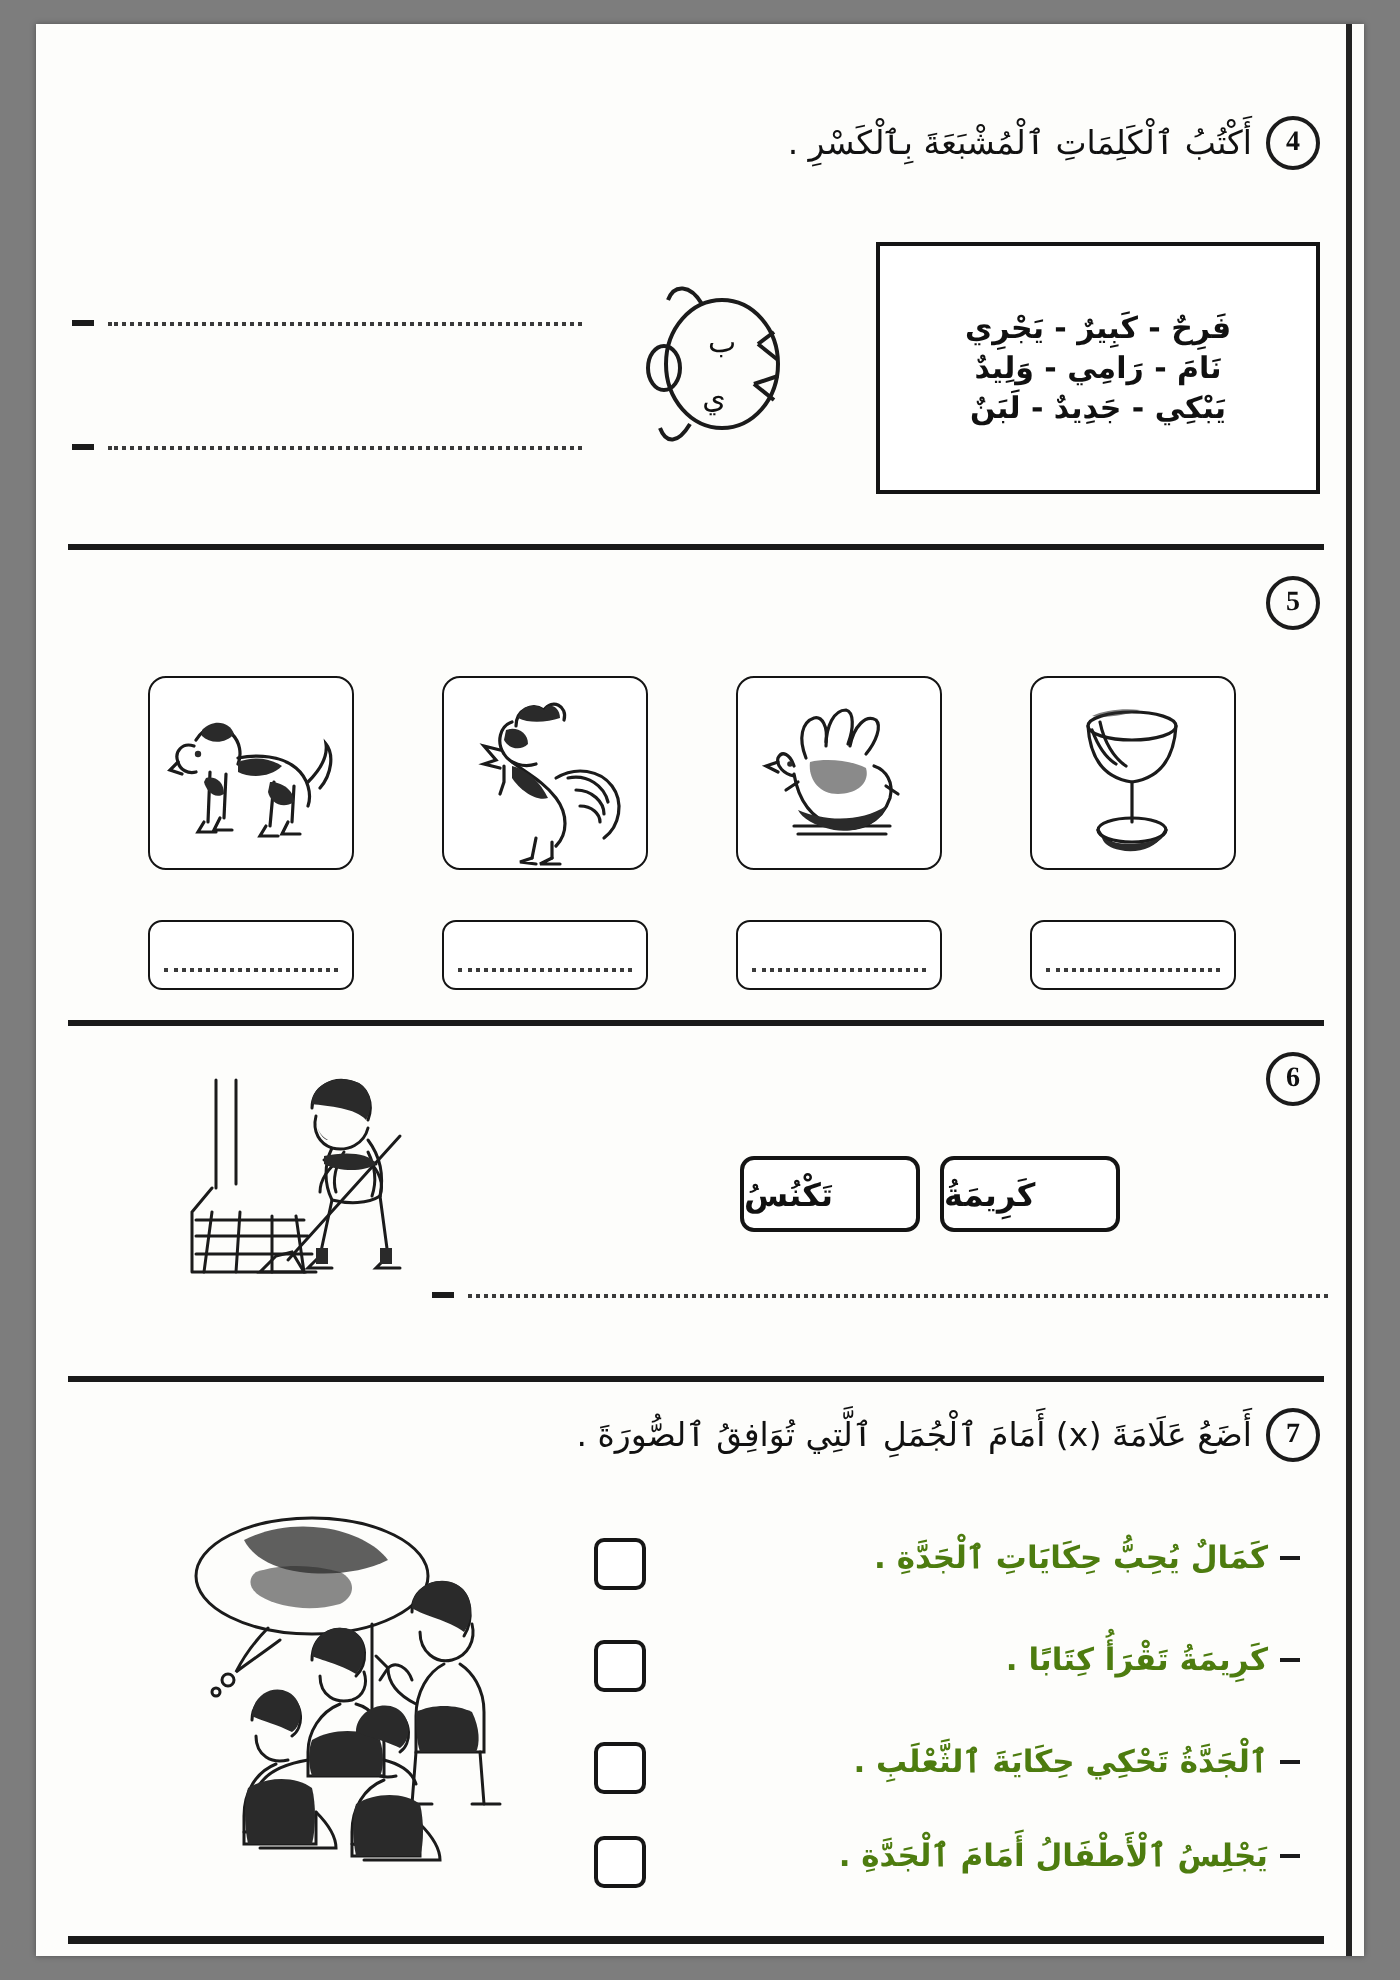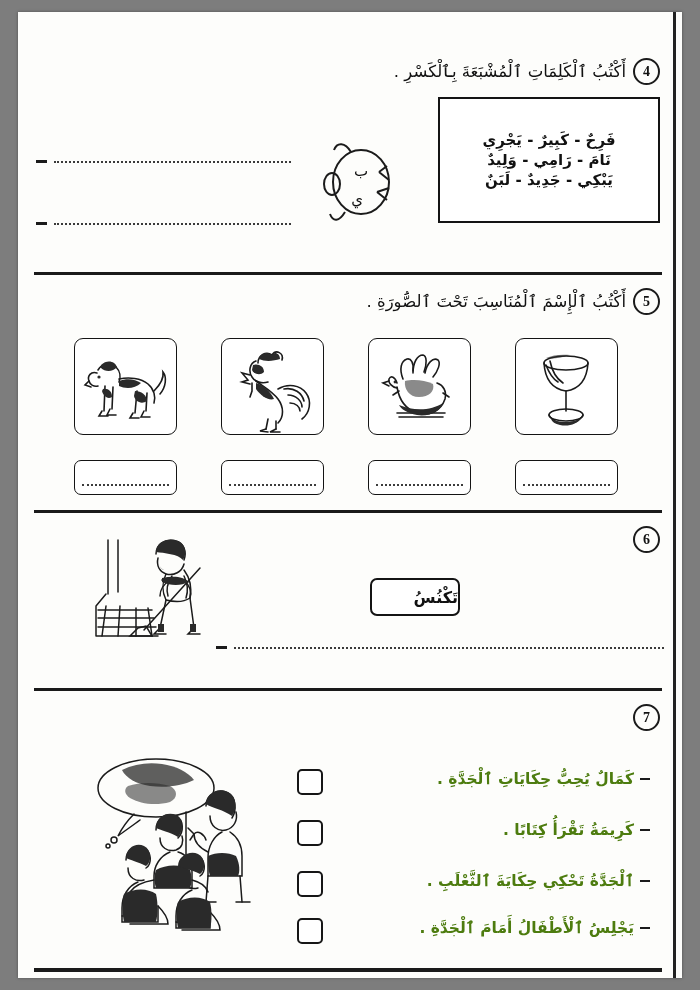--- a/index.html
+++ b/index.html
@@ -77,21 +77,21 @@
     border-radius:7px;background:#fff;
   }
   .ansbox .inner{
     position:absolute;left:7px;right:7px;bottom:8px;
     border-top:2px dotted #3c3c3c;height:0;
   }
 
   
   .wcard{
     position:absolute;height:34px;border:2px solid #141414;border-radius:7px;
-    background:#fff;display:flex;align-items:center;justify-content:flex-start;
+    background:#fff;display:flex;align-items:center;justify-content:flex-end;
     direction:rtl;
   }
   .wcard span{
     font-size:16px;font-weight:bold;color:#111;white-space:nowrap;
     font-family:"DejaVu Sans",sans-serif;
   }
 
   
   .cbox{
     position:absolute;width:22px;height:22px;border:2px solid #161616;
@@ -115,21 +115,21 @@
 
 <div class="page">
   <div class="paper">
     <div class="sheet">
 
       <div class="qhead" style="top:38px;">
         <div class="qnum">4</div>
         <div class="qtext">أَكْتُبُ ٱلْكَلِمَاتِ ٱلْمُشْبَعَةَ بِٱلْكَسْرِ .</div>
       </div>
 
-      <div class="wordbox" style="right:8px;top:77px;width:222px;height:126px;">
+      <div class="wordbox" style="right:8px;top:101px;width:222px;height:126px;">
         <div class="wline">فَرِحٌ - كَبِيرٌ - يَجْرِي</div>
         <div class="wline">نَامَ - رَامِي - وَلِيدٌ</div>
         <div class="wline">يَبْكِي - جَدِيدٌ - لَبَنٌ</div>
       </div>
 
       <svg class="doodle" style="left:295px;top:116px;" width="72" height="92" viewBox="0 0 72 92">
         <ellipse cx="40" cy="46" rx="28" ry="32" fill="none" stroke="#1b1b1b" stroke-width="2"></ellipse>
         <ellipse cx="11" cy="48" rx="8" ry="11" fill="none" stroke="#1b1b1b" stroke-width="2"></ellipse>
         <path d="M30 16 C24 6, 16 6, 13 14" fill="none" stroke="#1b1b1b" stroke-width="2"></path>
         <path d="M24 76 C18 86, 12 86, 9 78" fill="none" stroke="#1b1b1b" stroke-width="2"></path>
@@ -145,21 +145,20 @@
       </div>
       <div class="ansline" style="left:10px;top:202px;width:255px;">
         <span class="dash"></span>
         <span class="dots"></span>
       </div>
 
       <div class="hr" style="top:252px;"></div>
 
       <div class="qhead" style="top:268px;">
         <div class="qnum">5</div>
-        <div class="qtext">أَكْتُبُ ٱلْإِسْمَ ٱلْمُنَاسِبَ تَحْتَ ٱلصُّورَةِ .</div>
       </div>
 
       <div class="pic" style="left:48px;top:318px;">
         <svg width="101" height="95" viewBox="0 0 101 95">
           <g fill="none" stroke="#1b1b1b" stroke-width="1.6" stroke-linecap="round">
             <path d="M22 34 C16 32,12 37,14 42 C15 46,19 48,23 47"></path>
             <path d="M23 31 C27 24,36 23,41 28 C45 32,46 38,44 43"></path>
             <path d="M14 42 L10 46 L16 48"></path>
             <path d="M44 40 C54 38,66 39,73 45 C79 50,81 58,79 64"></path>
             <path d="M79 52 C85 46,89 40,88 33 C92 38,91 48,85 55"></path>
@@ -273,33 +272,37 @@
         </g>
         <g fill="#2a2a2a">
           <path d="M68 20 C68 10,80 5,90 9 C98 12,99 22,95 28 C90 22,76 21,68 20 Z"></path>
           <path d="M70 26 C70 34,74 38,76 38 C72 36,70 32,70 26 Z"></path>
           <path d="M74 46 C84 44,96 44,100 50 C94 54,82 54,74 50 Z"></path>
           <path d="M70 92 L76 92 L76 100 L70 100 Z"></path>
           <path d="M102 92 L108 92 L108 100 L102 100 Z"></path>
         </g>
       </svg>
 
+      <div class="wcard" style="right:108px;top:558px;width:86px;">
+        <span>كَرِيمَةُ</span>
+      </div>
       <div class="wcard" style="right:208px;top:558px;width:86px;">
         <span>تَكْنُسُ</span>
       </div>
 
       <div class="ansline" style="left:190px;top:626px;width:448px;">
         <span class="dash"></span>
         <span class="dots"></span>
       </div>
 
       <div class="hr" style="top:668px;"></div>
 
       <div class="qhead" style="top:684px;">
         <div class="qnum">7</div>
+        <div class="qtext">أَضَعُ عَلَامَةَ (x) أَمَامَ ٱلْجُمَلِ ٱلَّتِي تُوَافِقُ ٱلصُّورَةَ .</div>
       </div>
 
       <svg class="ill" style="left:56px;top:736px;" width="200" height="186" viewBox="0 0 200 186">
         <g fill="none" stroke="#1b1b1b" stroke-width="1.5" stroke-linecap="round">
           <ellipse cx="74" cy="32" rx="58" ry="29"></ellipse>
           <path d="M52 58 C44 66,40 72,36 80 C44 74,50 70,58 64"></path>
           <circle cx="32" cy="84" r="3"></circle>
           <circle cx="26" cy="90" r="2"></circle>
           <path d="M104 56 L104 112"></path>
           <path d="M124 50 C124 38,136 32,146 37 C154 41,155 54,150 62"></path>

